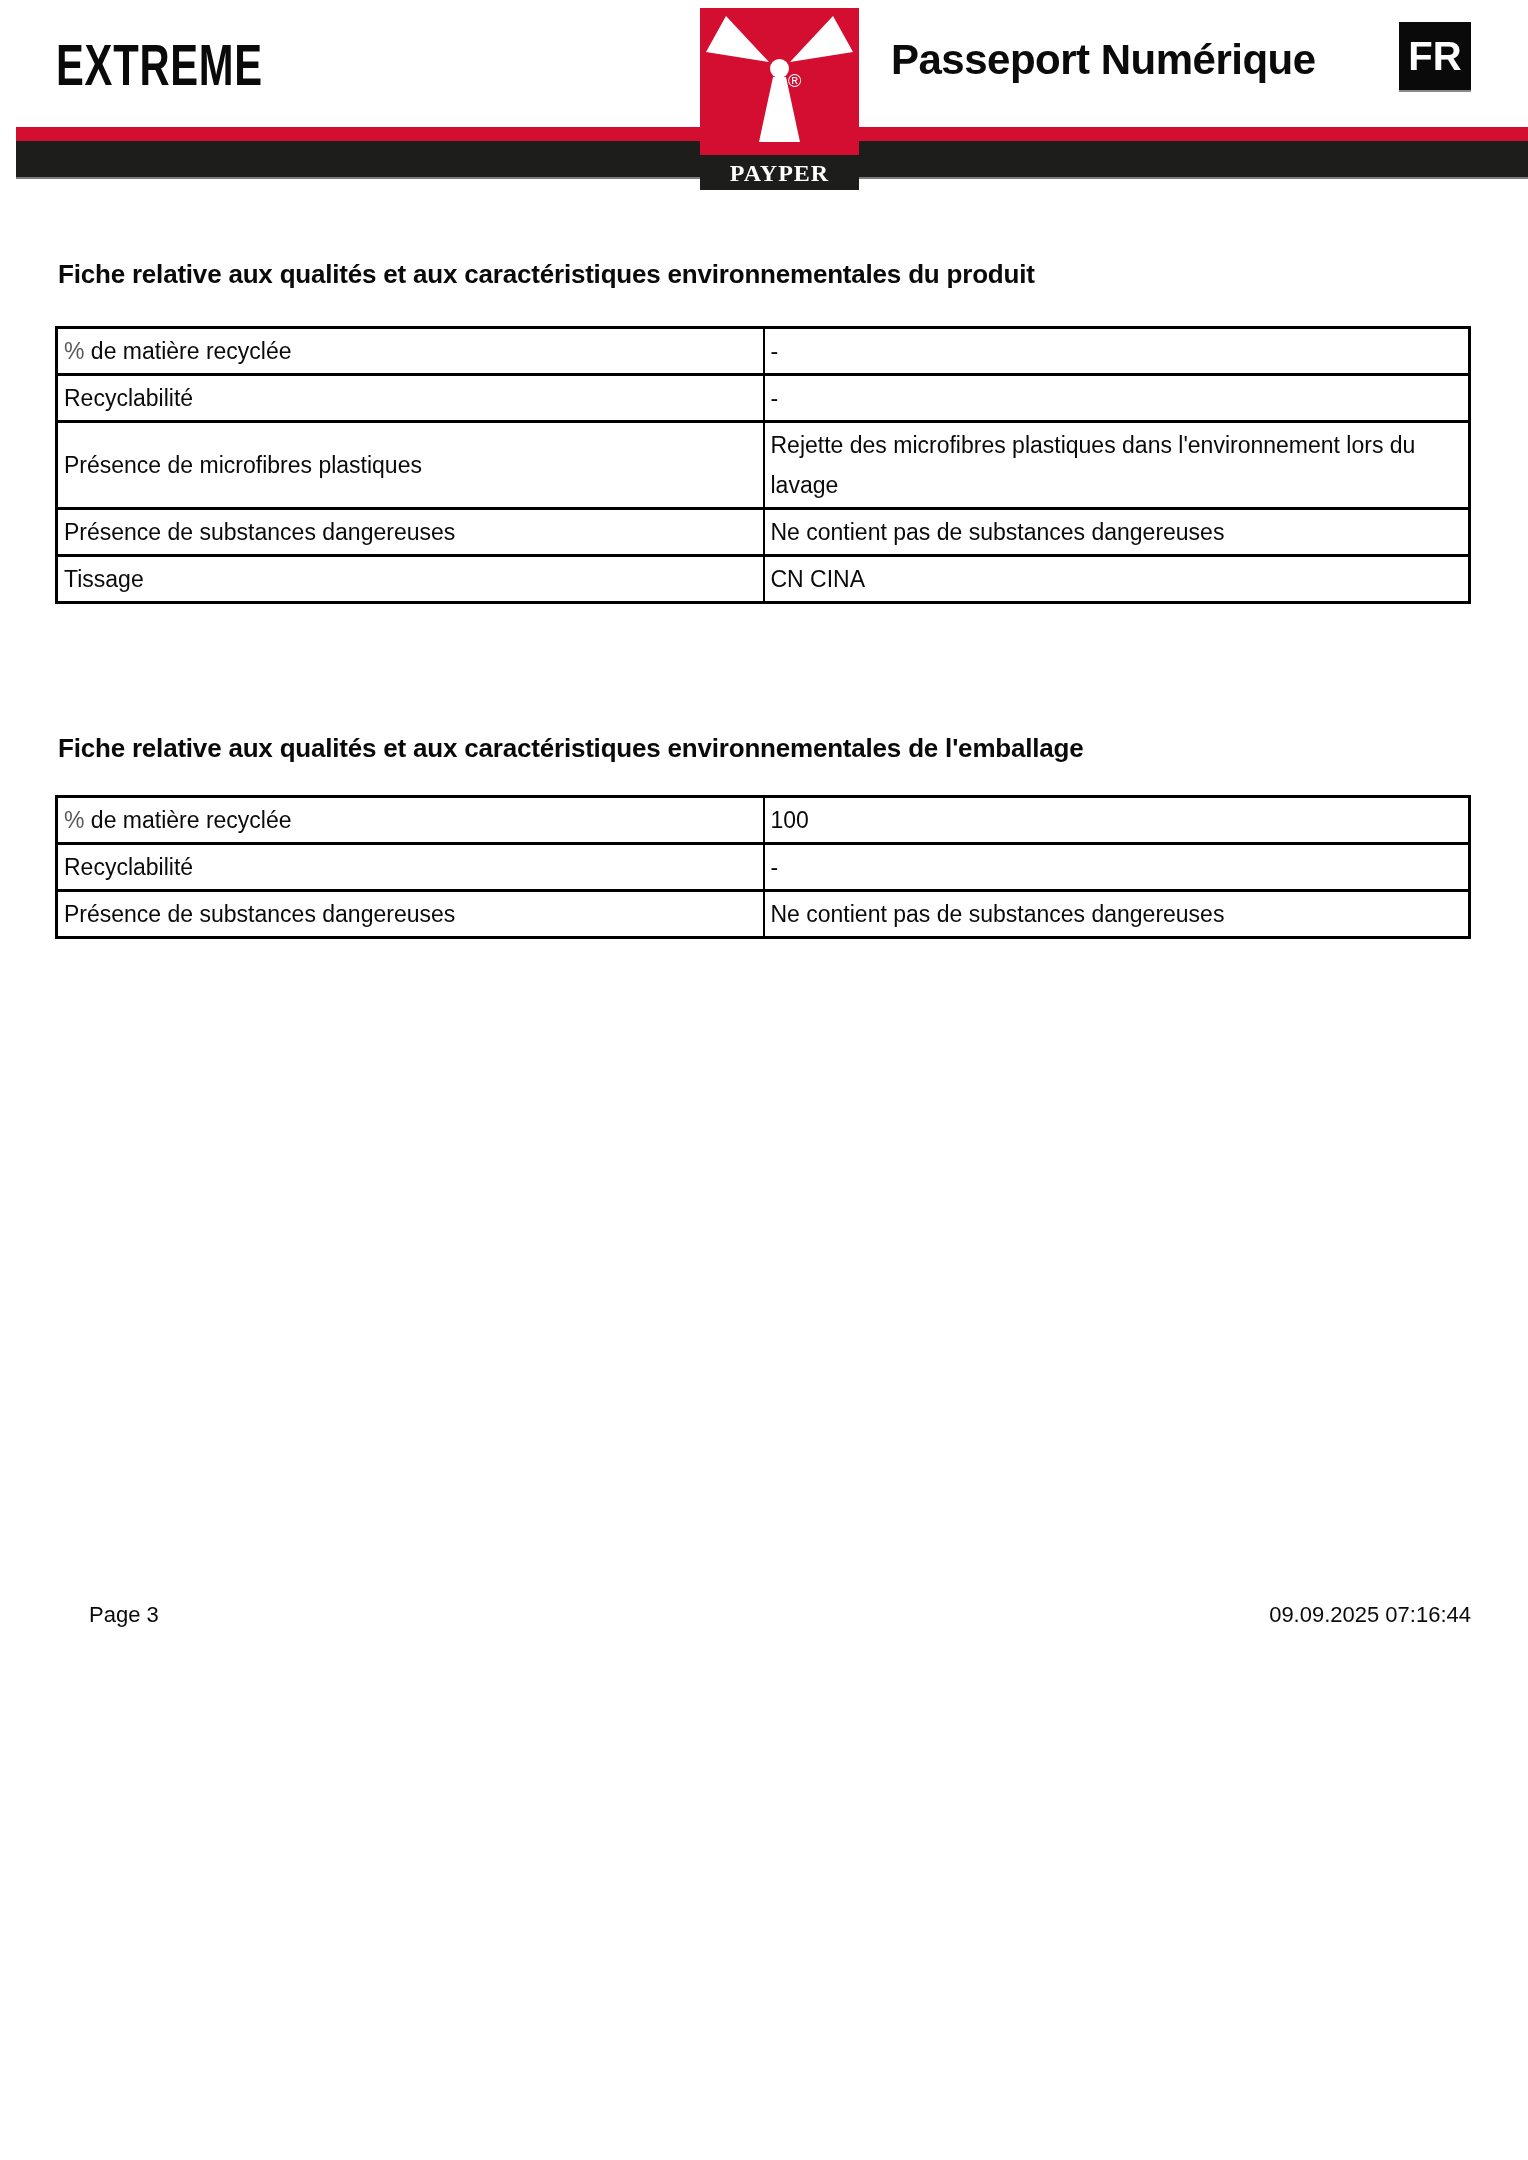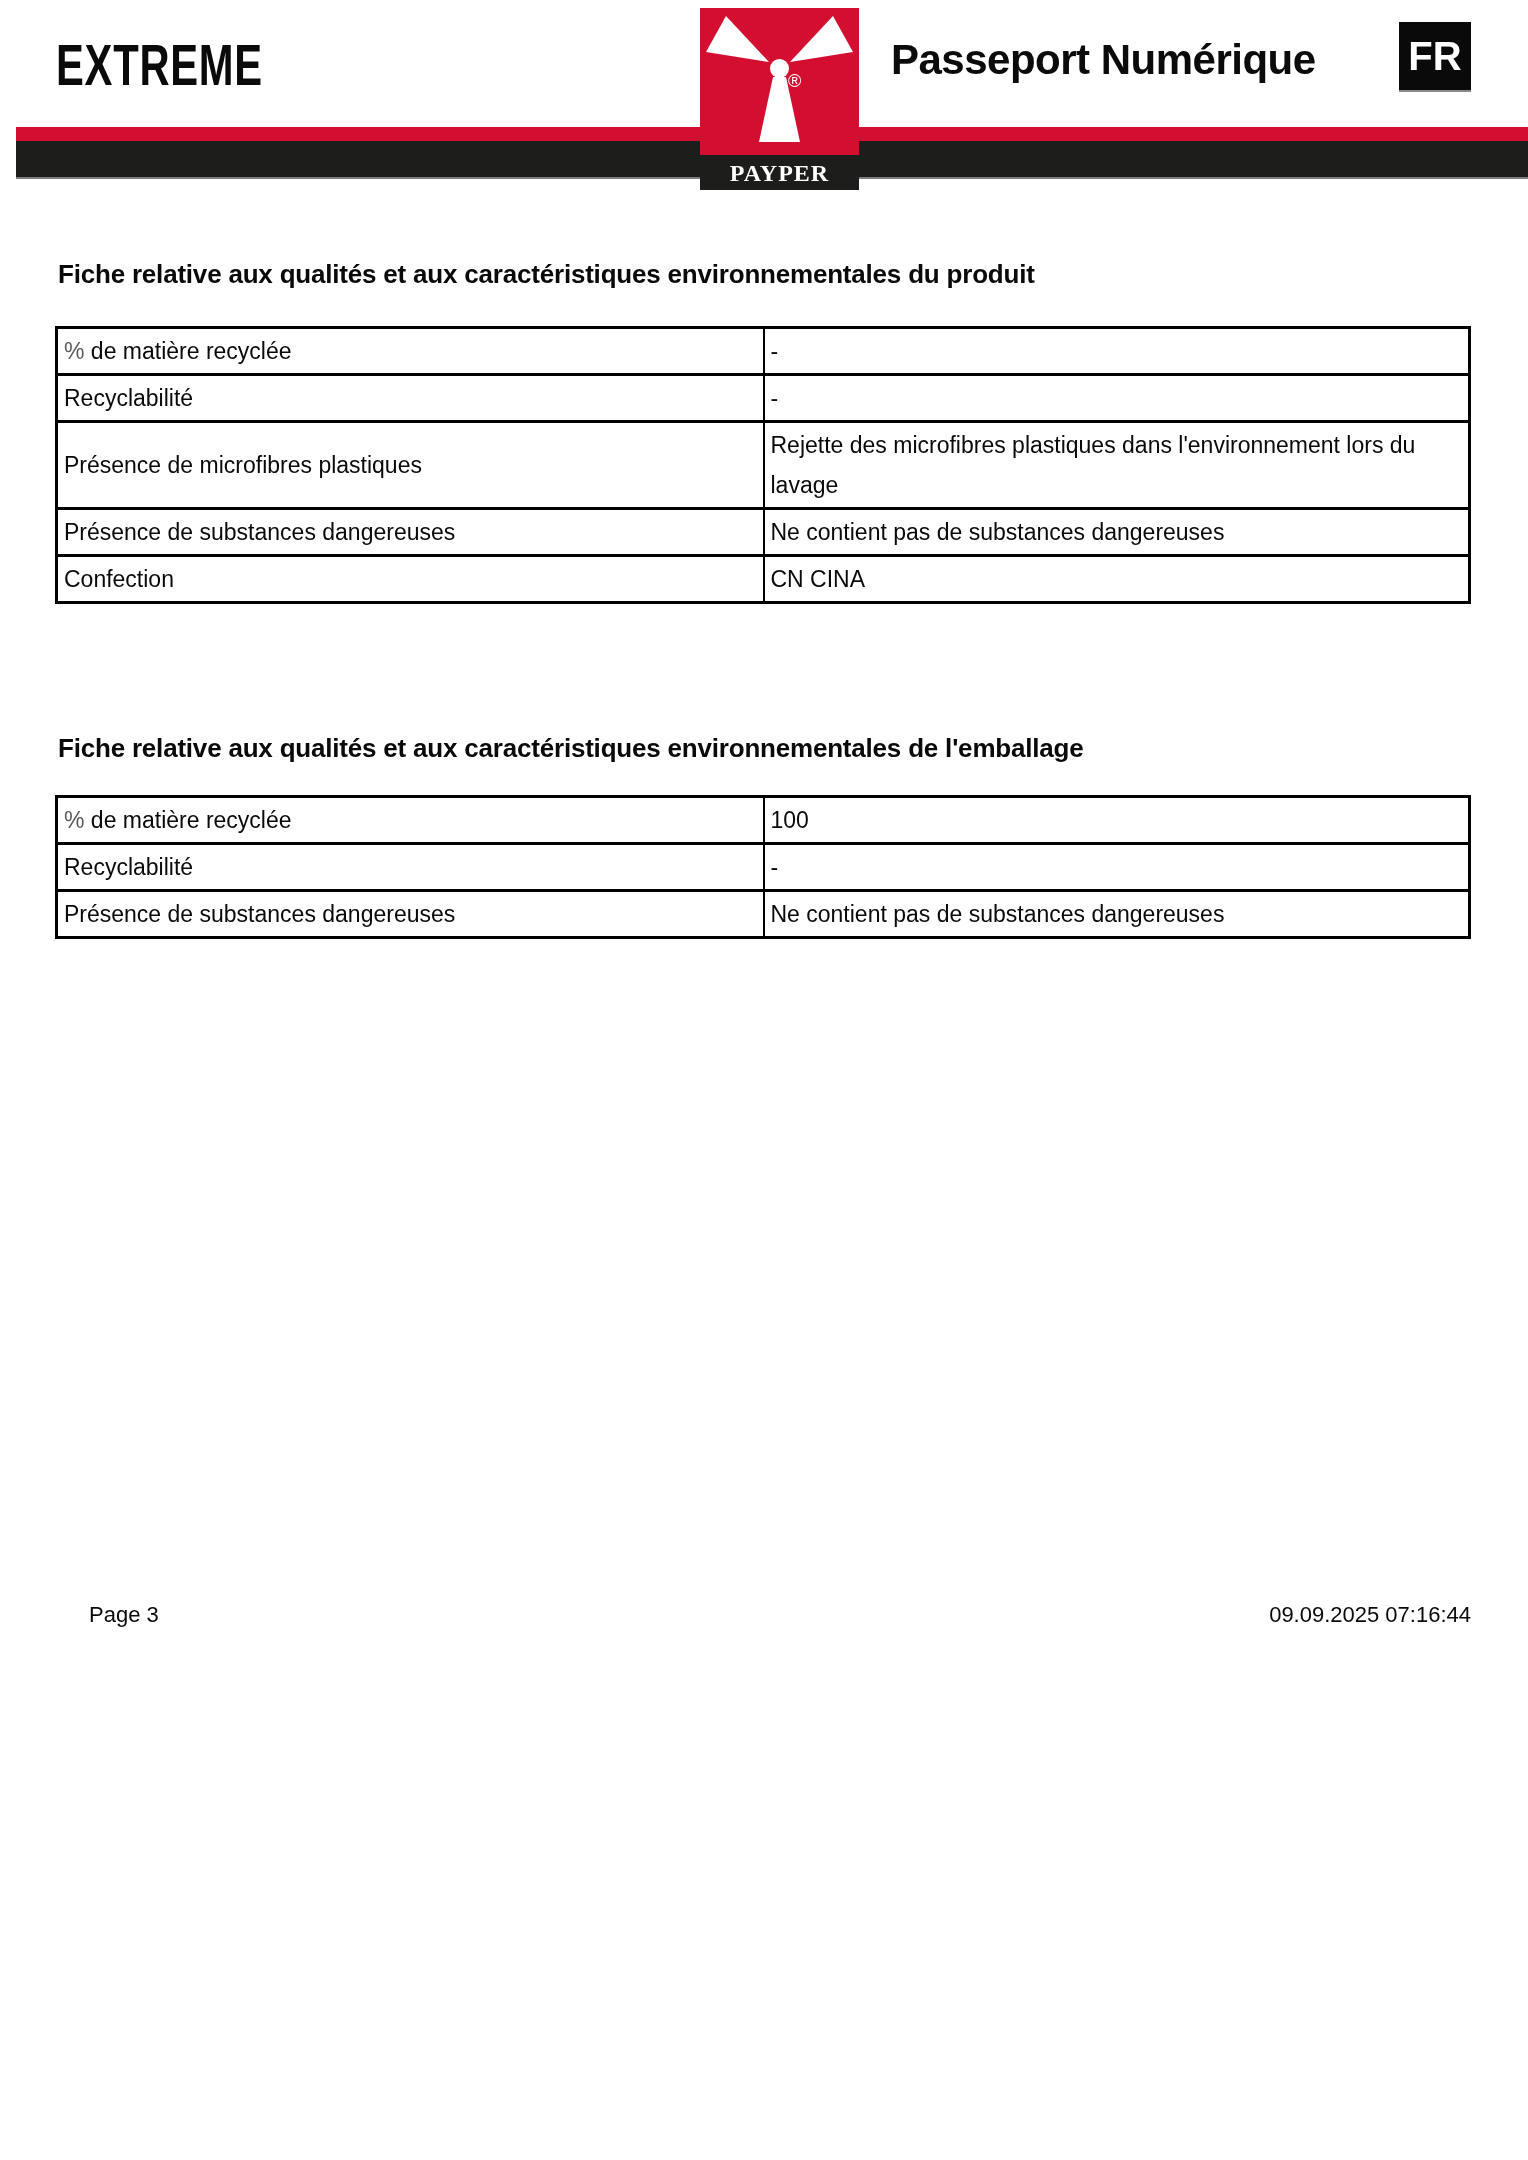--- a/index.html
+++ b/index.html
@@ -127,21 +127,21 @@
             </tr>
             <tr>
               <td class="label-col-cell">Présence de microfibres plastiques</td>
               <td class="value-col-cell">Rejette des microfibres plastiques dans l'environnement lors du lavage</td>
             </tr>
             <tr>
               <td class="label-col-cell">Présence de substances dangereuses</td>
               <td class="value-col-cell">Ne contient pas de substances dangereuses</td>
             </tr>
             <tr>
-              <td class="label-col-cell">Confection</td>
+              <td class="label-col-cell">Tissage</td>
               <td class="value-col-cell">CN CINA</td>
             </tr>
           </tbody>
       </table>
     </section>
 
     <section class="emballage">
       <h2 class="section-title">Fiche relative aux qualités et aux caractéristiques environnementales de l'emballage</h2>
       <table class="spec-table">
         <tbody>

